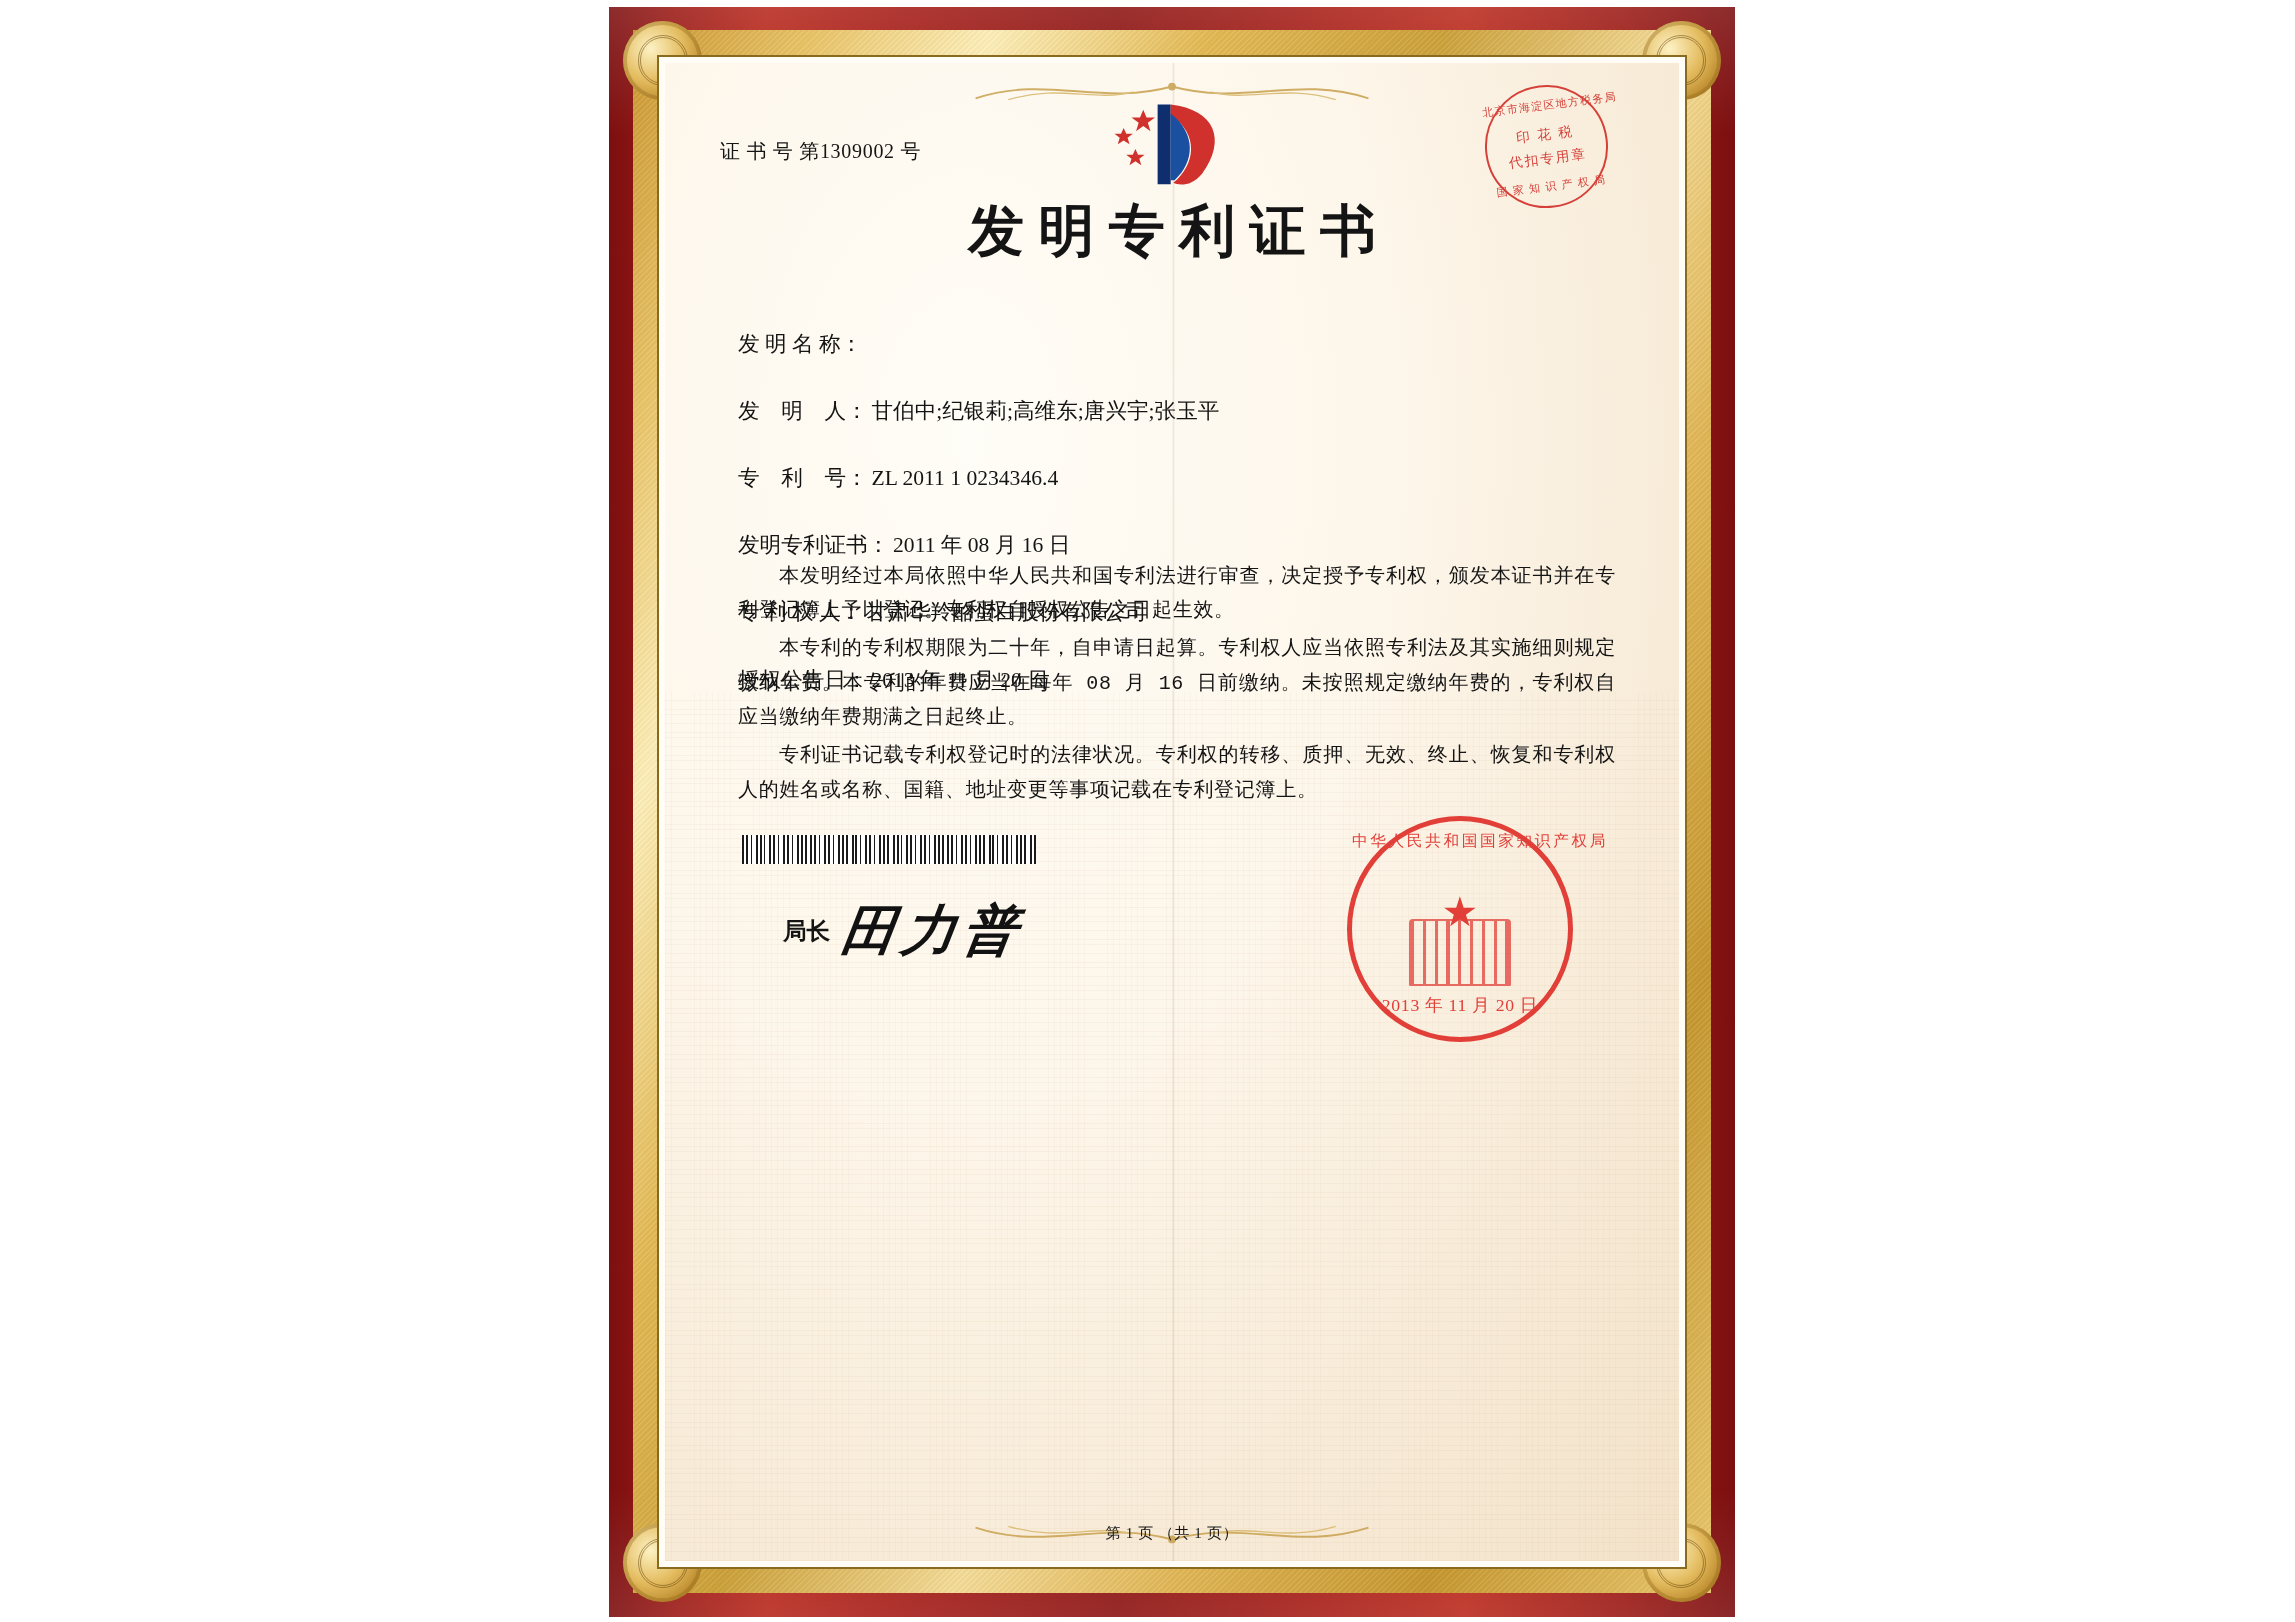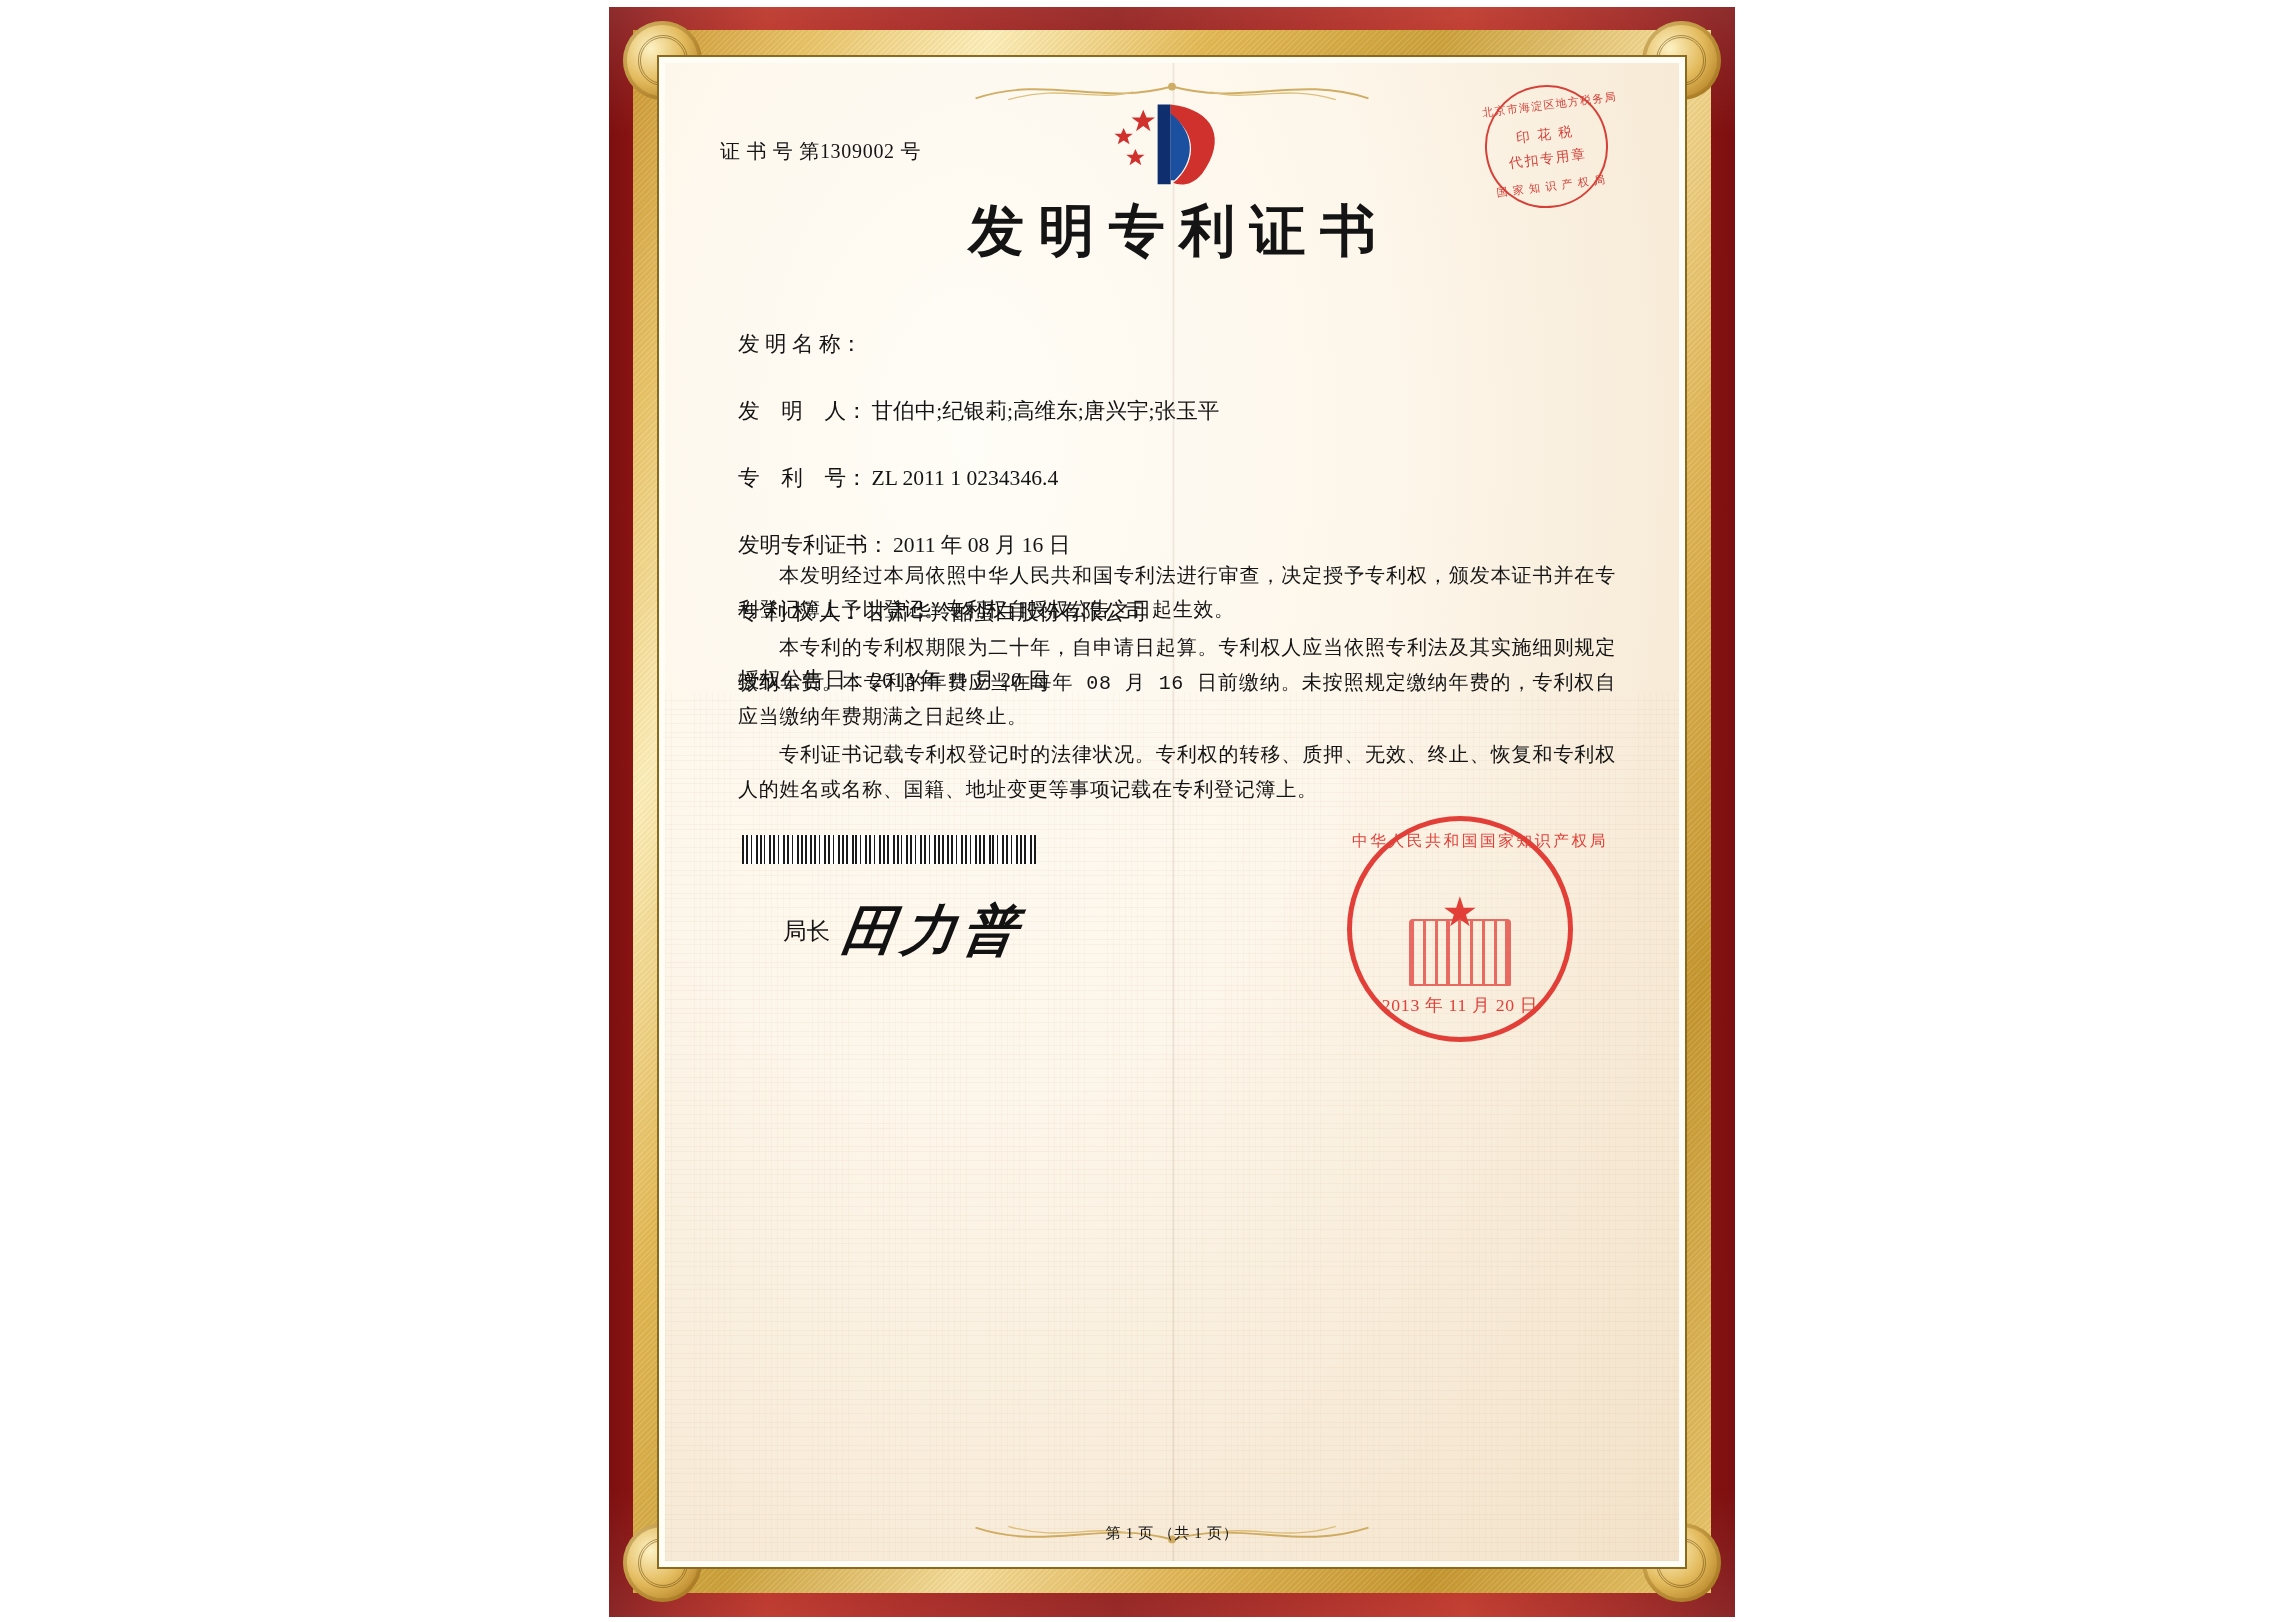--- a/index.html
+++ b/index.html
@@ -272,21 +272,21 @@
 
   
   .sign-row {
     position: absolute;
     left: 118px;
     top: 832px;
     display: flex;
     align-items: center;
     gap: 11.8px;
   }
-  .sign-row .sign-label { font-size: 23.6px; }
+  .sign-row .sign-label { font-size: 23.6px; font-weight: bold; }
   .signature {
     font-size: 54px;
     font-family: "DejaVu Serif", "Liberation Serif", serif;
     font-weight: bold;
     font-style: italic;
     letter-spacing: 6.5px;
     transform: skewX(-8deg);
     color: #121212;
   }
 

